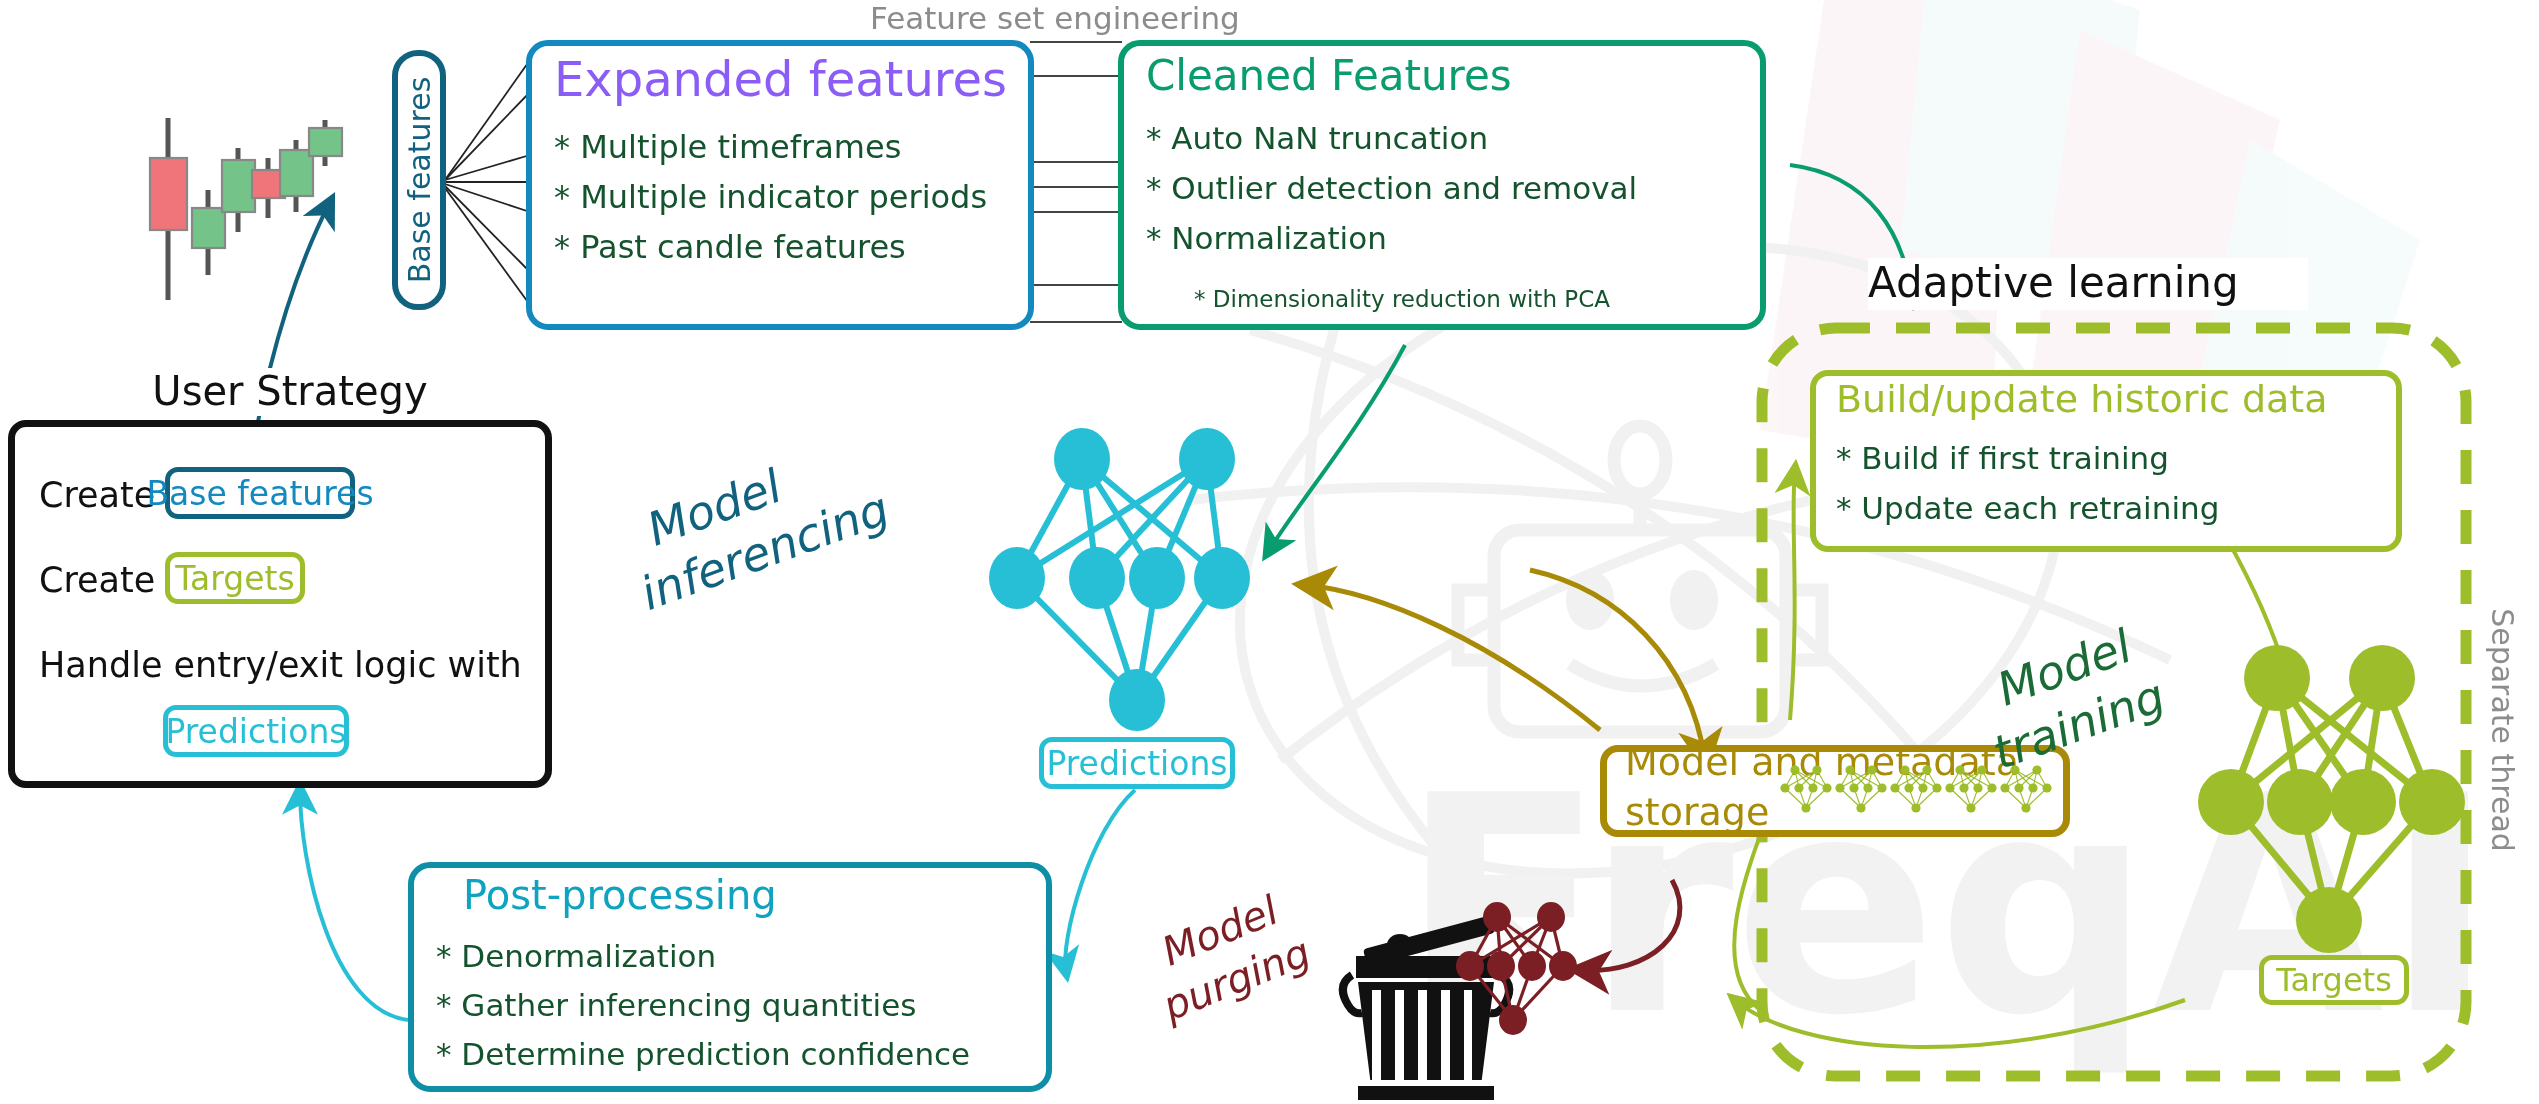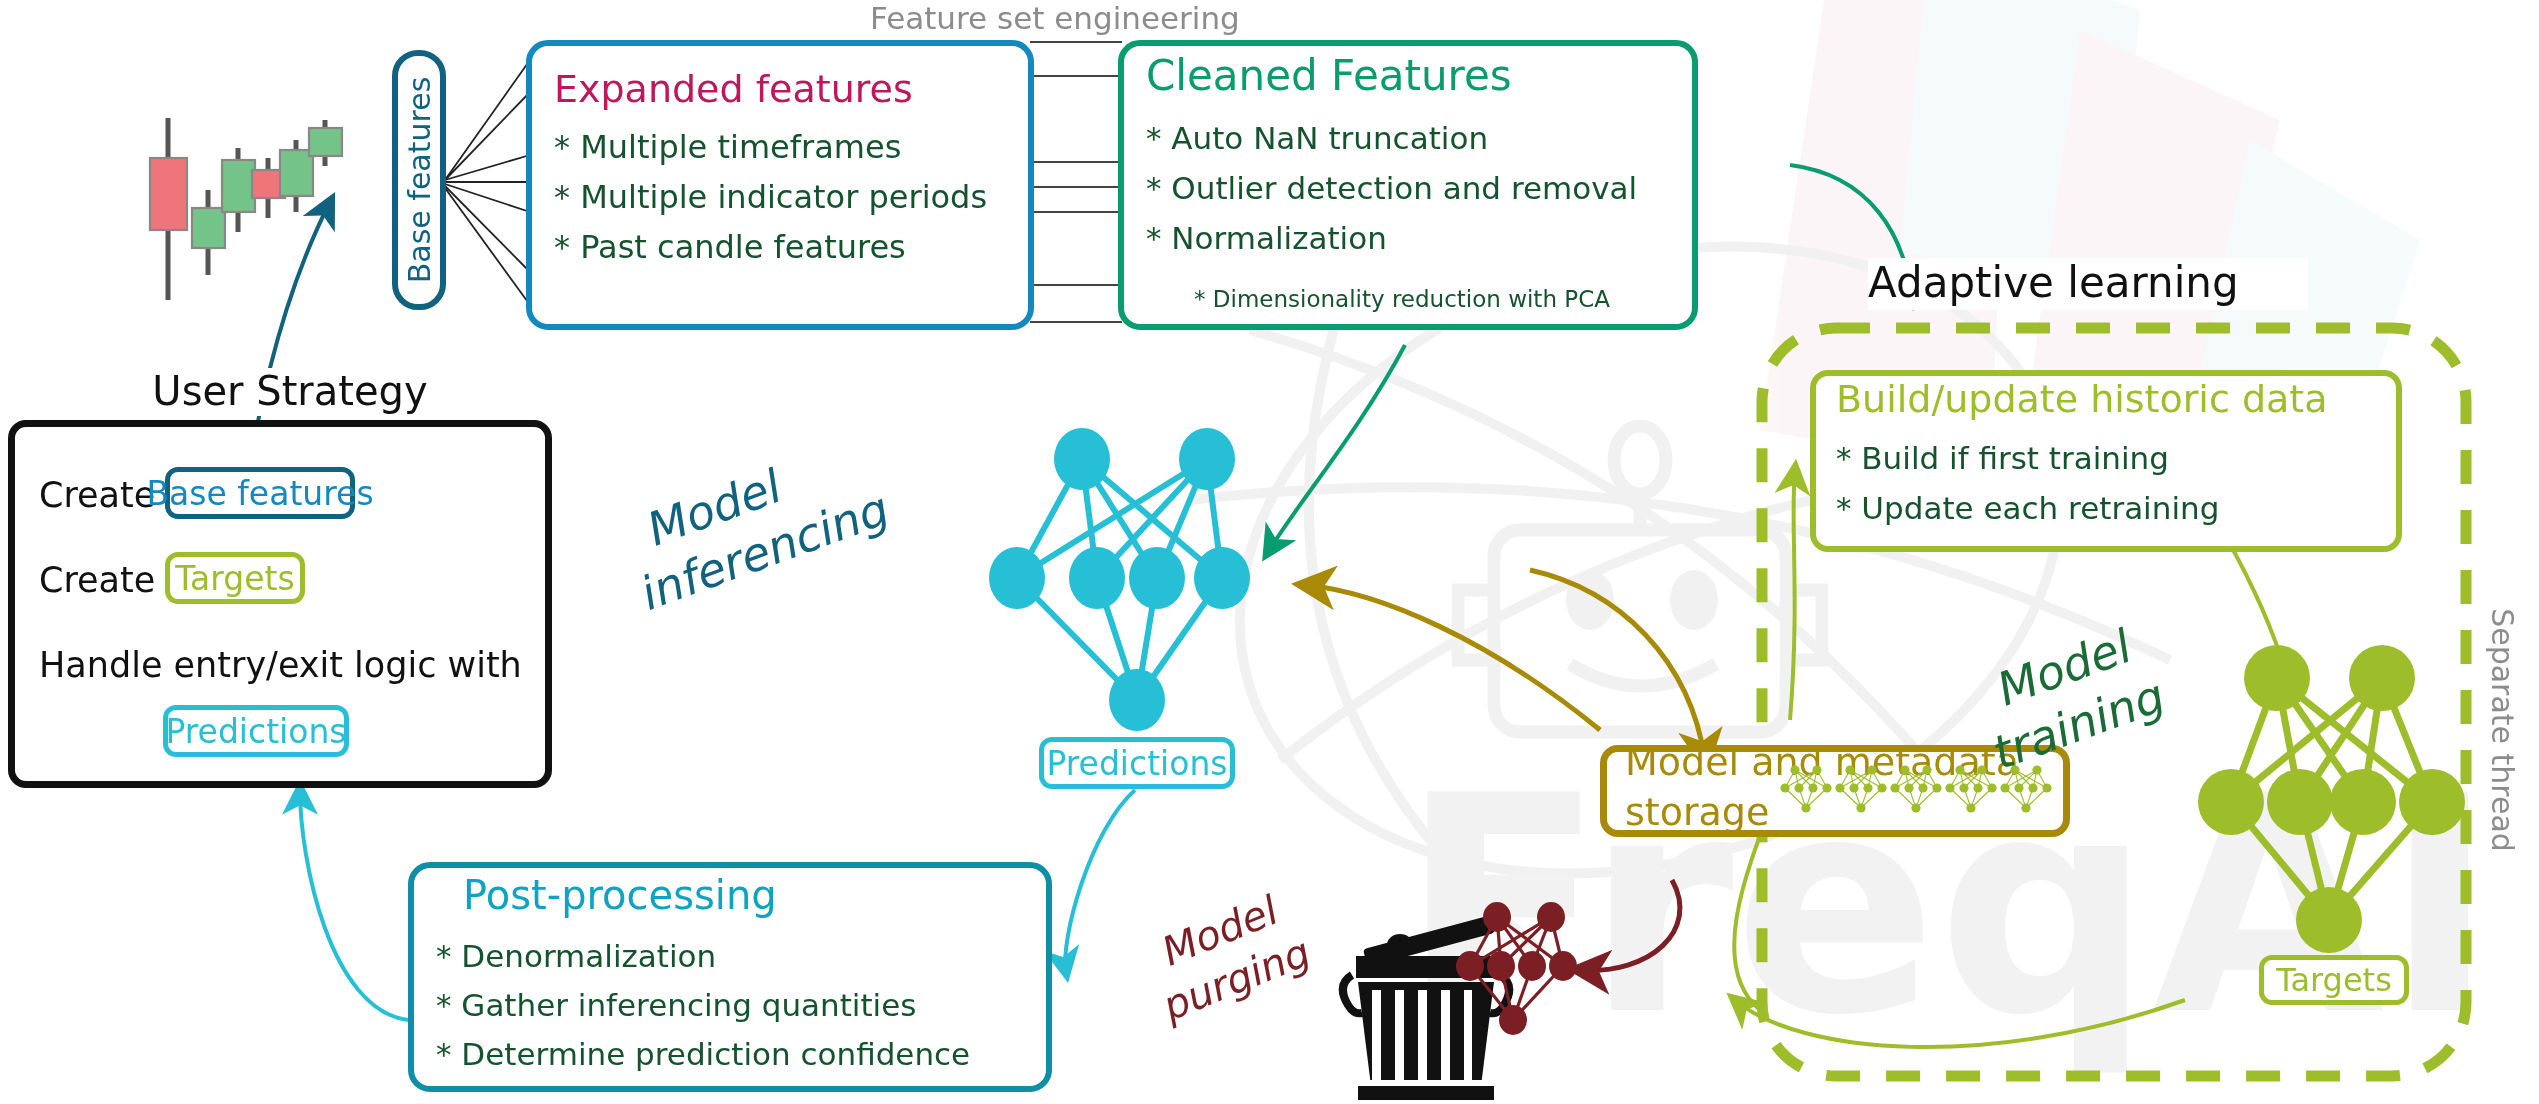--- a/index.html
+++ b/index.html
@@ -139,27 +139,27 @@
   <div class="box" style="left:870px;top:0px;width:420px;height:38px;border:none;color:#8C8C8C;font-size:31px;">
     <span>Feature set engineering</span>
   </div>
 
   <div class="box rbox" style="left:392px;top:50px;width:54px;height:260px;border:6px solid #11627F;border-radius:26px;">
     <div class="rot90" style="position:absolute;left:50%;top:50%;transform:translate(-50%,-50%) rotate(-90deg);
                 color:#11627F;font-size:30px;white-space:nowrap;">Base features</div>
   </div>
 
   <div class="box rbox" style="left:526px;top:40px;width:508px;height:290px;border:6px solid #1389C0;">
-    <div class="ttl" style="position:absolute;left:22px;top:24px;color:#be185d;font-size:38px;">Expanded features</div>
+    <div class="ttl" style="position:absolute;left:22px;top:8px;color:#8b5cf6;font-size:48px;">Expanded features</div>
     <div class="li" style="position:absolute;left:22px;top:80px;font-size:32px;">* Multiple timeframes</div>
     <div class="li" style="position:absolute;left:22px;top:130px;font-size:32px;">* Multiple indicator periods</div>
     <div class="li" style="position:absolute;left:22px;top:180px;font-size:32px;">* Past candle features</div>
   </div>
 
-  <div class="box rbox" style="left:1118px;top:40px;width:580px;height:290px;border:6px solid #089C6E;">
+  <div class="box rbox" style="left:1118px;top:40px;width:648px;height:290px;border:6px solid #089C6E;">
     <div class="ttl" style="position:absolute;left:22px;top:8px;color:#089C6E;font-size:42px;">Cleaned Features</div>
     <div class="li" style="position:absolute;left:22px;top:72px;font-size:31px;">* Auto NaN truncation</div>
     <div class="li" style="position:absolute;left:22px;top:122px;font-size:31px;">* Outlier detection and removal</div>
     <div class="li" style="position:absolute;left:22px;top:172px;font-size:31px;">* Normalization</div>
     <div class="li" style="position:absolute;left:22px;top:238px;font-size:23px;margin-left:48px;">* Dimensionality reduction with PCA</div>
   </div>
 
   <div class="box" style="left:110px;top:368px;width:360px;height:48px;border:none;color:#111;font-size:40px;text-align:center;">
     <span>User Strategy</span>
   </div>

